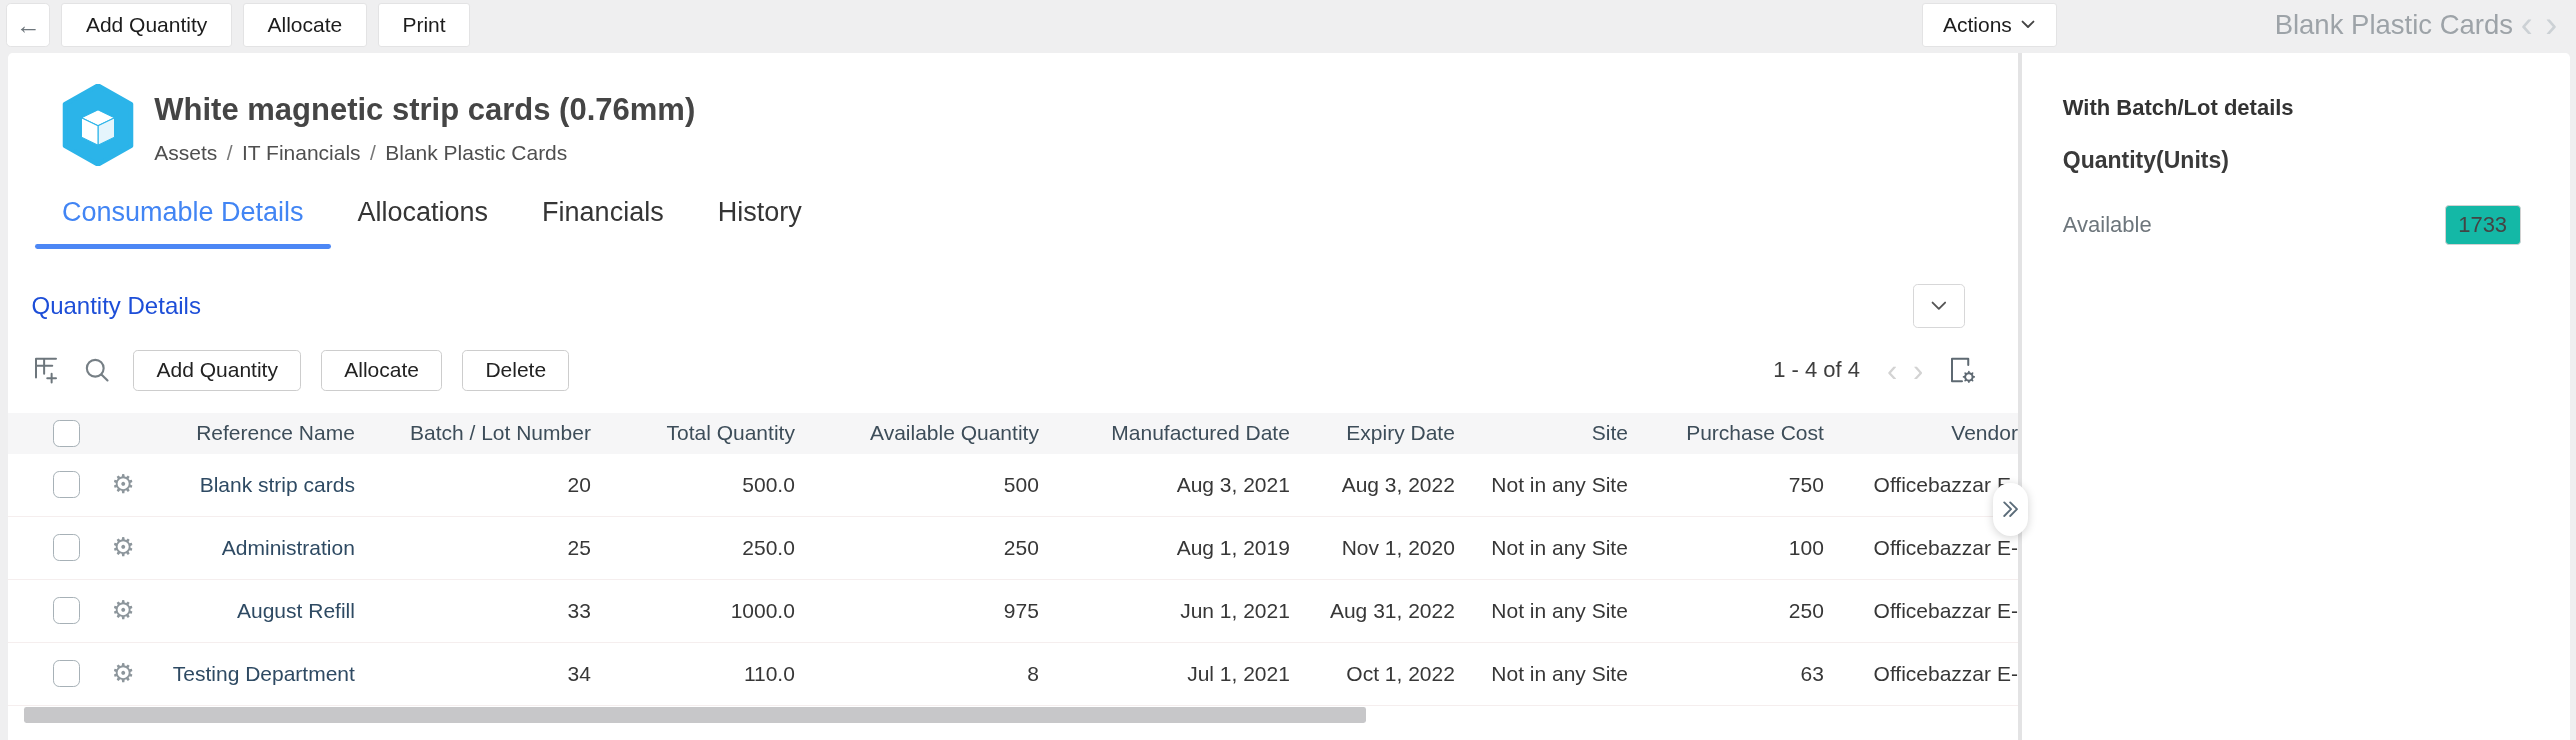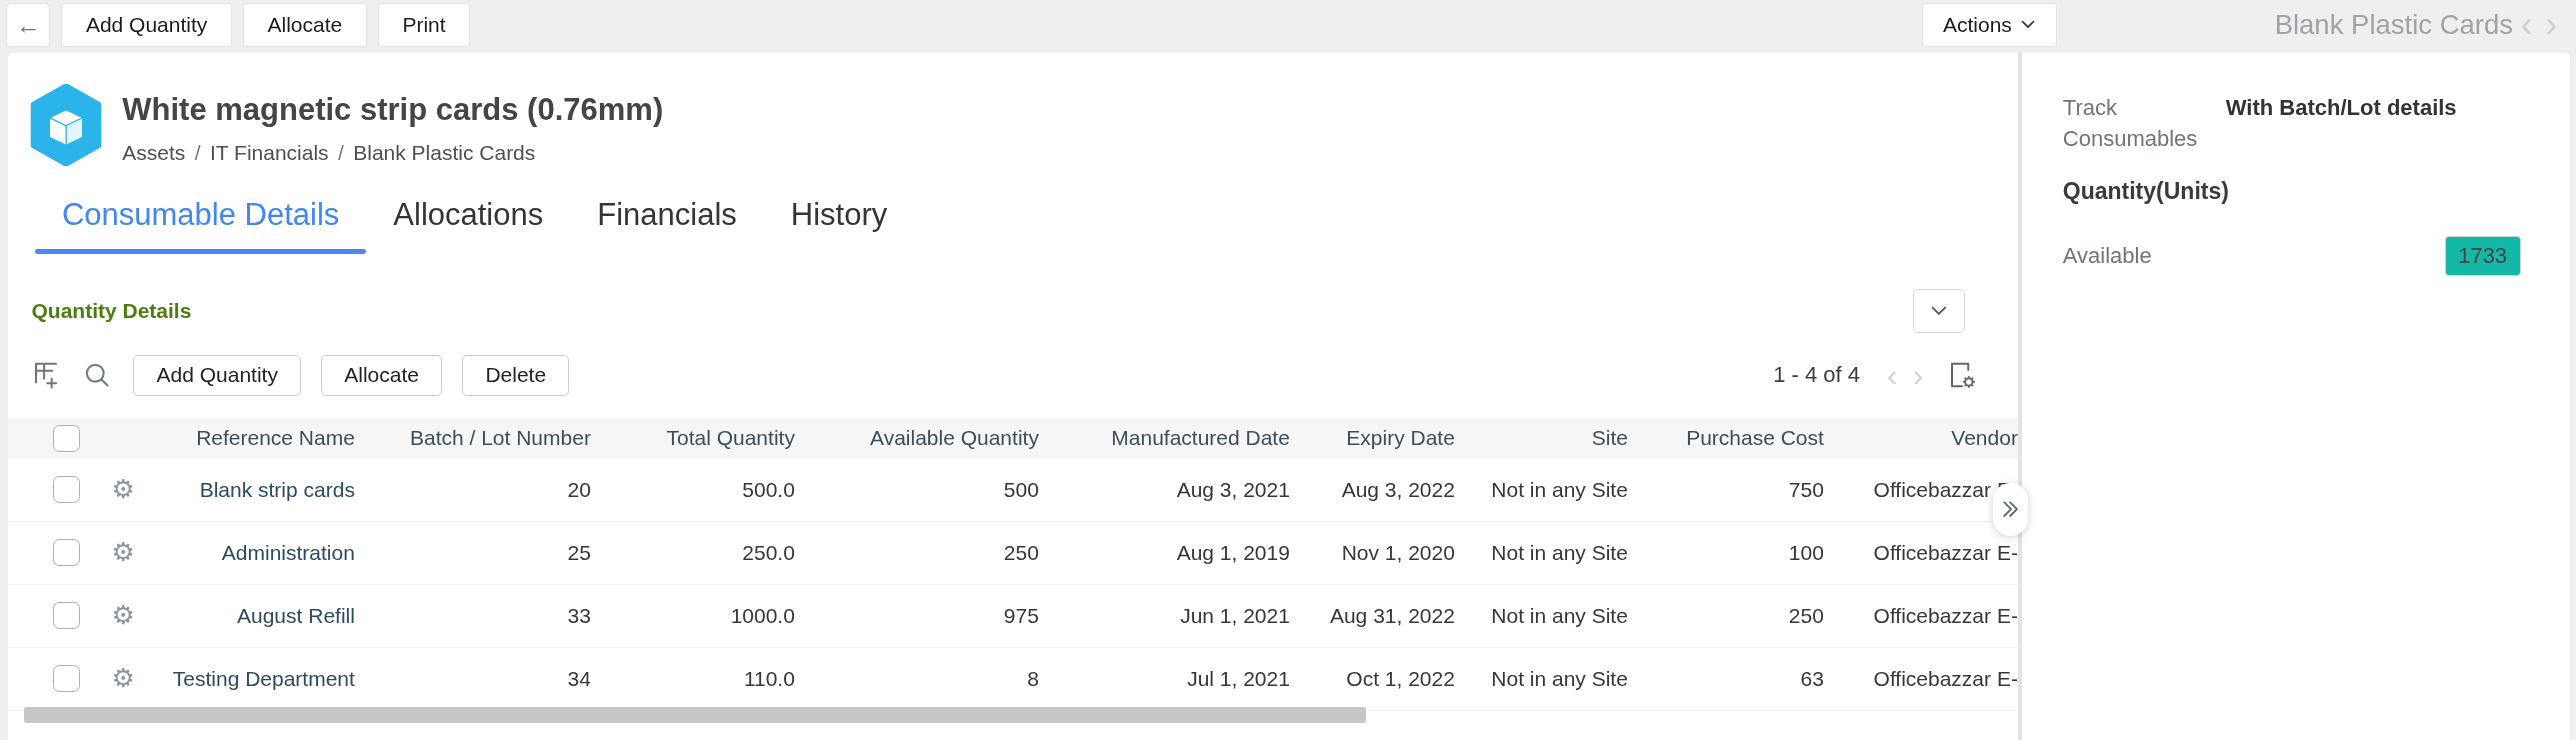--- a/index.html
+++ b/index.html
@@ -31,36 +31,36 @@
   .record-title { font-size: 27.5px; color: #9da3a8; white-space: nowrap; }
   .nav-chev { font-size: 36px; color: #ccd1d5; line-height: 1; padding: 0 4.7px; background: none; border: none; font-family: inherit; cursor: pointer; }
 
   
   .content-row { display: flex; margin: 3.1px 6.3px 0 7.9px; height: 687px; }
   .main-card { width: 2010px; background: #fff; border-radius: 4.7px 0 0 0; position: relative; }
   .v-divider { width: 3.9px; background: #e3e3e4; }
   .right-panel { flex: 1; background: #fff; border-radius: 0 4.7px 0 0; padding: 39px 0 0 41px; }
 
   
-  .entity-header { display: flex; align-items: flex-start; gap: 20.4px; padding: 31px 0 0 22px; }
+  .entity-header { display: flex; align-items: flex-start; gap: 20.4px; padding: 31px 0 0 22px; margin-left: 32px; }
   .hex-icon { width: 72px; height: 82px; flex: 0 0 auto; }
   .entity-title { font-size: 31px; font-weight: bold; color: #454545; margin-top: 7.9px; }
   .breadcrumb { margin-top: 12.6px; font-size: 21px; color: #4f4f4f; }
   .bc-item { cursor: pointer; }
   .bc-sep { color: #777; margin: 0 9.4px; }
 
   
   .tabs { display: flex; margin: 20.4px 0 0 27px; }
-  .tab { font-size: 31px; color: #353535; padding: 11px 27px 20.4px; position: relative; cursor: pointer; white-space: nowrap; }
+  .tab { font-size: 27px; color: #353535; padding: 11px 27px 20.4px; position: relative; cursor: pointer; white-space: nowrap; }
   .tab.active { color: #4285f4; }
   .tab.active::after { content: ""; position: absolute; left: 0; right: 0; bottom: 0; height: 4.7px; background: #4c87f5; border-radius: 2.4px; }
 
   
   .section-head { display: flex; align-items: center; margin: 35px 0 0 23.6px; }
-  .section-title { font-size: 21px; font-weight: 700; color: #4d7c0f; }
+  .section-title { font-size: 24px; font-weight: 400; color: #1d4ed8; }
   .site-filter {
     margin-left: auto; margin-right: 53px; height: 44px; border: 0.8px solid #d7d7d8;
     border-radius: 4.7px; padding: 0 17.3px; display: flex; align-items: center; gap: 14px;
     font-size: 22px; color: #3e3e3e; background: #fff; cursor: pointer;
   }
 
   
   .list-toolbar { display: flex; align-items: center; margin: 22px 0 0 23.6px; }
   .tool-icon { background: none; border: none; cursor: pointer; display: flex; align-items: center; margin-right: 22px; }
   .tool-btn {
@@ -295,21 +295,20 @@
   <div class="v-divider"></div>
   <button class="collapse-pill">
     <svg width="20.4" height="20.4" viewBox="0 0 24 24" fill="none" stroke="#5b6c79" stroke-width="2.2" stroke-linecap="round" stroke-linejoin="round">
       <polyline points="5,4 13,12 5,20"></polyline>
         <polyline points="12,4 20,12 12,20"></polyline>
     </svg>
   </button>
 
   <aside class="right-panel">
     <div class="rp-row">
-      <div class="rp-label">Track Consumables</div>
       <div class="rp-value">With Batch/Lot details</div>
     </div>
 
 
     <div class="rp-heading">Quantity(Units)</div>
 
     <div class="rp-row rp-avail">
       <div class="rp-label">Available</div>
       <div class="qty-box">1733</div>
     </div>

